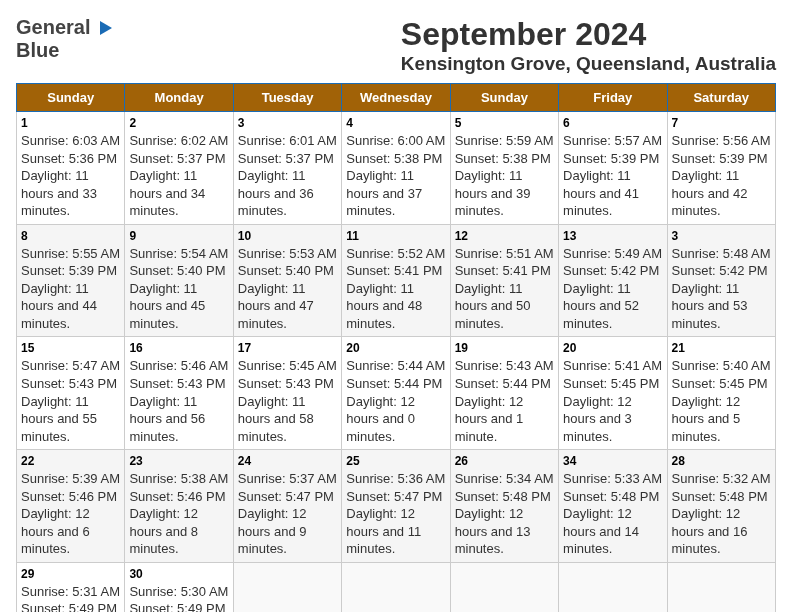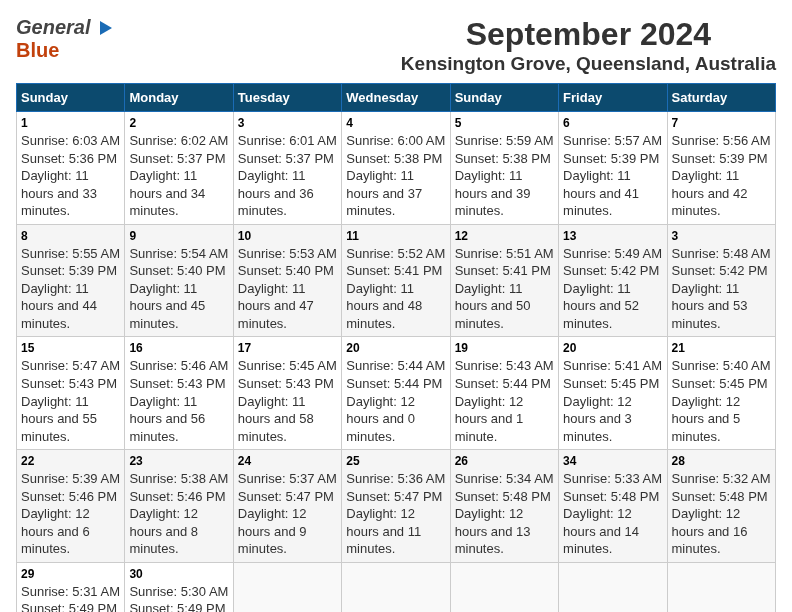--- a/index.html
+++ b/index.html
@@ -17,24 +17,23 @@
       margin-bottom: 8px;
     }
     .logo {
       display: flex;
       flex-direction: column;
       align-items: flex-start;
     }
     .logo-row {
       display: flex;
       align-items: flex-end;
-      font-style: italic;
     }
     .title-block {
-      text-align: center;
+      text-align: left;
     }
     .month-title {
       font-size: 32px;
       font-weight: bold;
       color: #333;
     }
     .location-title {
       font-size: 19px;
       color: #333;
       font-weight: bold;
@@ -73,35 +72,35 @@
     }
     td.empty {
       background: #f9f9f9;
     }
     tr:nth-child(even) td {
       background: #f5f5f5;
     }
     tr:nth-child(odd) td {
       background: #ffffff;
     }
-    thead tr th { background: #0c4a6e; }
+    thead tr th { background: #a16207; text-align: center; }
   </style>
 </head>
 <body>
 
 <div class="header">
   <div class="logo">
     <div class="logo-row">
       <span style="font-size:20px;font-weight:bold;color:#444;">General</span>
       <svg width="22" height="22" viewBox="0 0 22 22" style="margin-left:2px;">
         <polygon points="8,4 20,11 8,18" fill="#1a6bb5"></polygon>
       </svg>
     </div>
     <div>
-      <span style="font-size:20px;font-weight:bold;color:#c2410c;">Blue</span>
+      <span style="font-size:20px;font-weight:bold;color:#404040;">Blue</span>
     </div>
   </div>
   <div class="title-block">
     <div class="month-title">September 2024</div>
     <div class="location-title">Kensington Grove, Queensland, Australia</div>
   </div>
 </div>
 
 <table>
   <thead>

